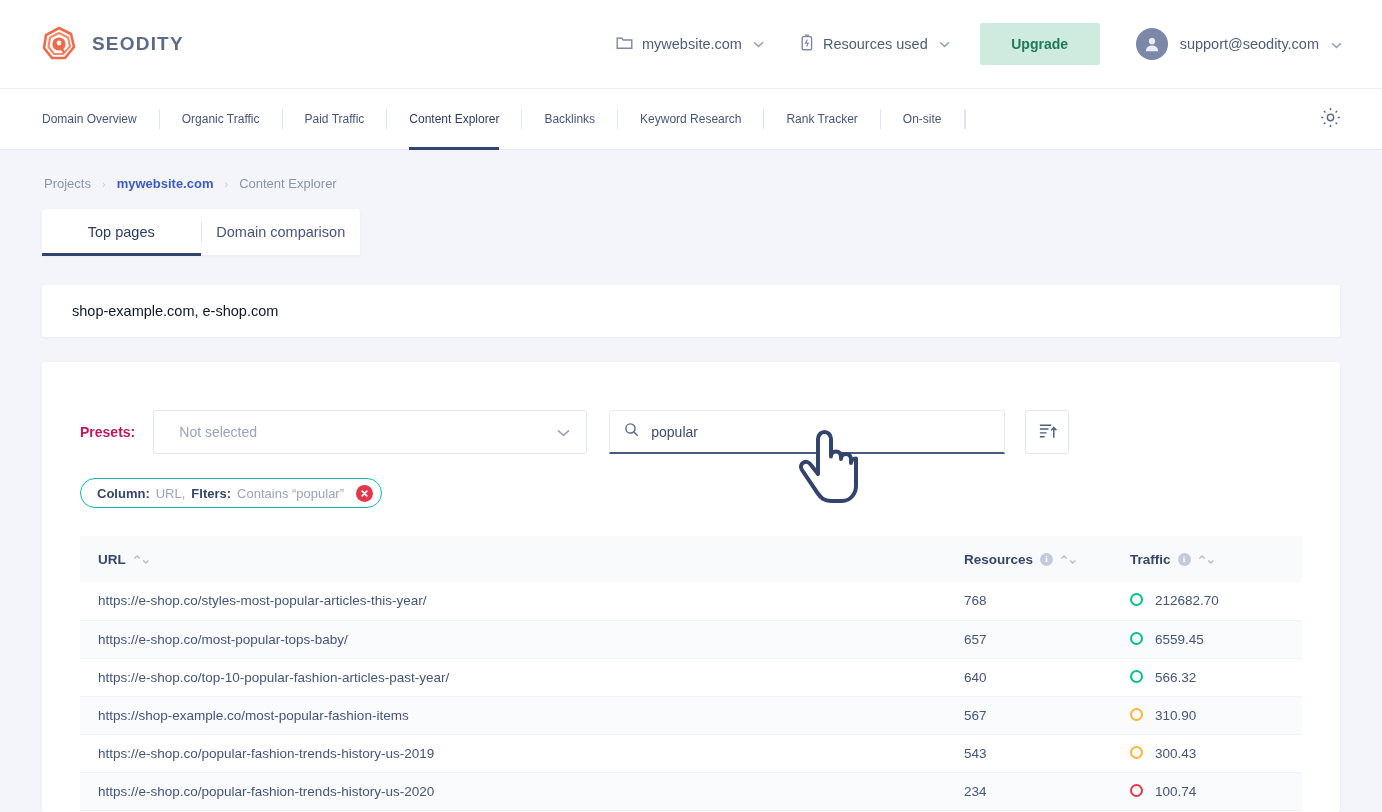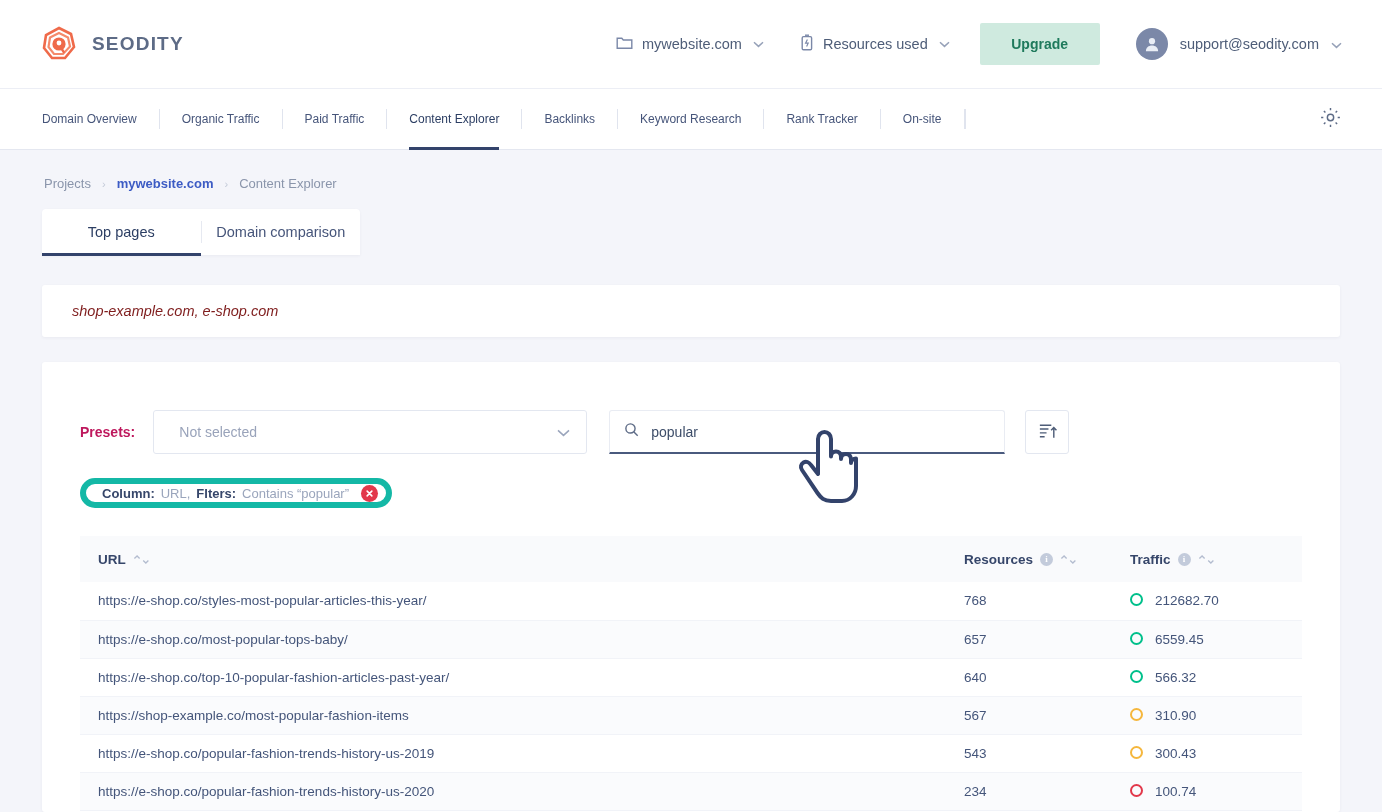--- a/index.html
+++ b/index.html
@@ -122,21 +122,21 @@
 
   .domain-card {
     margin-top: 30px;
     background: #fff;
     height: 52px;
     border-radius: 3px;
     display: flex; align-items: center;
     padding: 0 30px;
     box-shadow: 0 1px 3px rgba(60,75,110,0.06);
   }
-  .domain-text { font-size: 14.5px; color: #7f1d1d; font-style: italic; }
+  .domain-text { font-size: 14.5px; color: #0f172a; }
 
   .main-card {
     margin-top: 25px;
     background: #fff;
     border-radius: 3px;
     height: 450px;
     box-shadow: 0 1px 3px rgba(60,75,110,0.06);
     padding: 0 38px;
     overflow: hidden;
   }
@@ -176,21 +176,21 @@
     width: 44px; height: 44px;
     border: 1px solid #e3e7f0; border-radius: 3px;
     display: flex; align-items: center; justify-content: center;
     cursor: pointer; background: #fff;
   }
 
   .chip-row { padding-top: 24px; }
   .chip {
     display: inline-flex; align-items: center; gap: 6px;
     height: 30px;
-    border: 6px solid #14b8a6;
+    border: 1px solid #14b8a6;
     border-radius: 16px;
     padding: 0 8px 0 16px;
     font-size: 13px;
     background: #fff;
   }
   .chip b { color: #36466a; font-weight: bold; }
   .chip .muted { color: #9aa5bc; }
   .chip-x {
     width: 17px; height: 17px; border-radius: 50%;
     background: #e2384b; margin-left: 6px;

